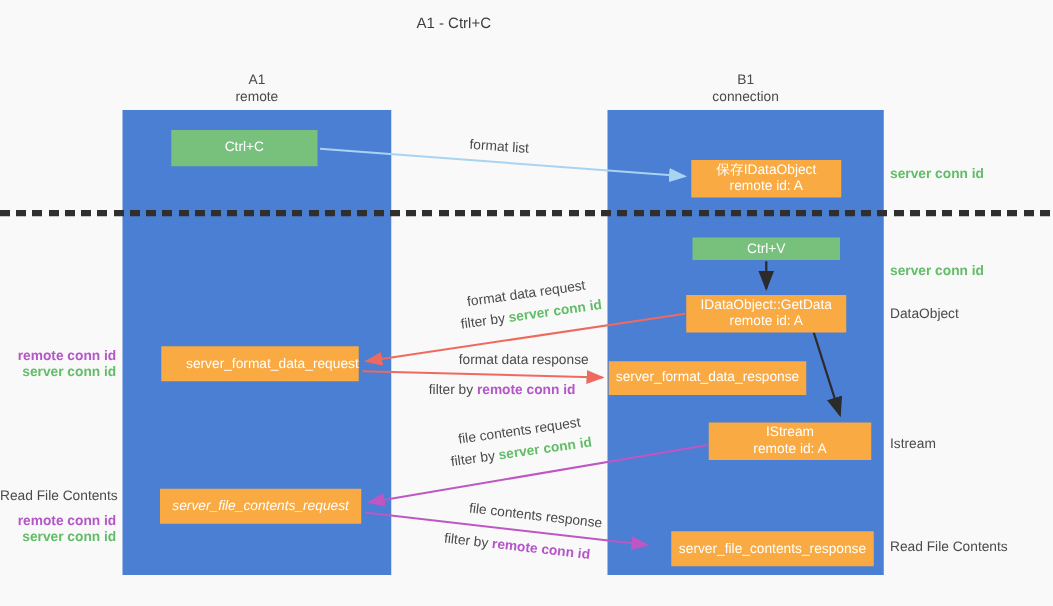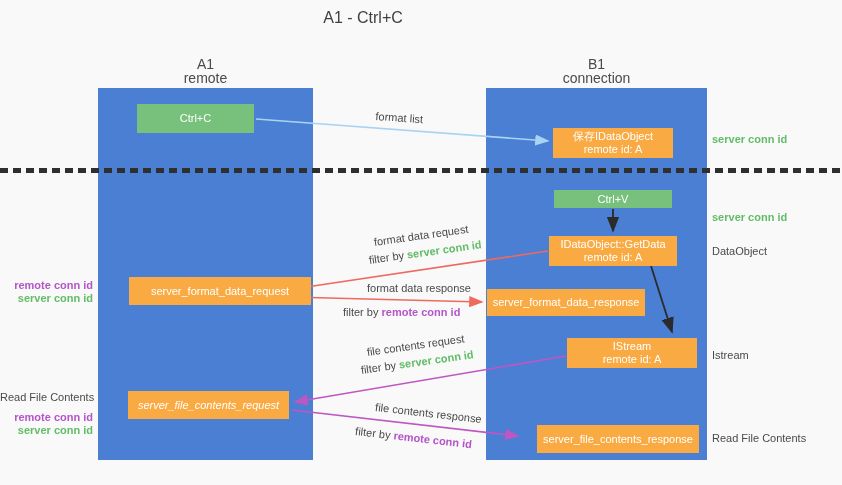--- a/index.html
+++ b/index.html
@@ -5,22 +5,22 @@
   :root{
     --bg:#f9f9f9; --blue:#4a7fd3; --green:#77c17c; --orange:#f9aa42;
     --arrow-blue:#a9d3f2; --arrow-red:#ee6a5f; --arrow-magenta:#bf56c3;
     --green-text:#62bd68; --purple-text:#b455c8; --dark:#3f3f3f; --black:#2b2b2b;
   }
   html,body{margin:0;padding:0;}
   body{font-family:"Liberation Sans","DejaVu Sans",sans-serif;background:#fff;}
   #canvas{position:relative;width:842px;height:485px;background:var(--bg);overflow:hidden;}
 
   .title{position:absolute;left:0;top:8px;width:726px;text-align:center;
-         font-size:16px;color:var(--dark);line-height:20px;}
-  .col-header{position:absolute;text-align:center;font-size:14px;color:#4a4a4a;line-height:14px;}
+         font-size:12px;color:var(--dark);line-height:20px;}
+  .col-header{position:absolute;text-align:center;font-size:11px;color:#4a4a4a;line-height:14px;}
   .col{position:absolute;background:var(--blue);}
 
   .node{position:absolute;display:flex;align-items:center;justify-content:center;
         color:#fff;font-size:11px;text-align:center;line-height:13px;}
   .green-box{background:var(--green);}
   .orange-box{background:var(--orange);}
 
   .dotline{position:absolute;left:0;top:168px;width:842px;height:5px;
            background:repeating-linear-gradient(90deg,#2f2f2f 0 8px,transparent 8px 13px);}
 
@@ -105,21 +105,21 @@
     <span>Ctrl+V</span>
   </div>
 
   <div class="node orange-box" style="left:549px;top:236px;width:128px;height:30px;">
     <div>
       <div>IDataObject::GetData</div>
       <div>remote id: A</div>
     </div>
   </div>
 
-  <div class="node orange-box" style="left:129px;top:277px;width:182px;height:28px;">
+  <div class="node orange-box" style="left:129px;top:277px;width:158px;height:28px;justify-content:flex-end;">
     <span>server_format_data_request</span>
   </div>
 
   <div class="node orange-box" style="left:487px;top:289px;width:158px;height:27px;">
     <span>server_format_data_response</span>
   </div>
 
   <div class="node orange-box" style="left:567px;top:338px;width:130px;height:30px;">
     <div>
       <div>IStream</div>

